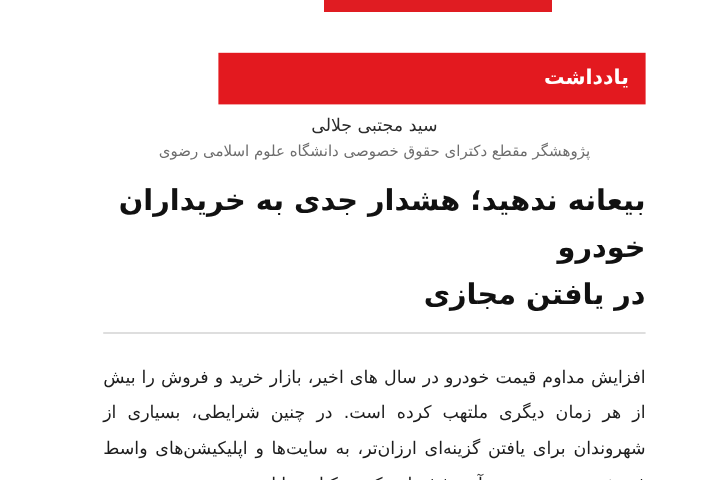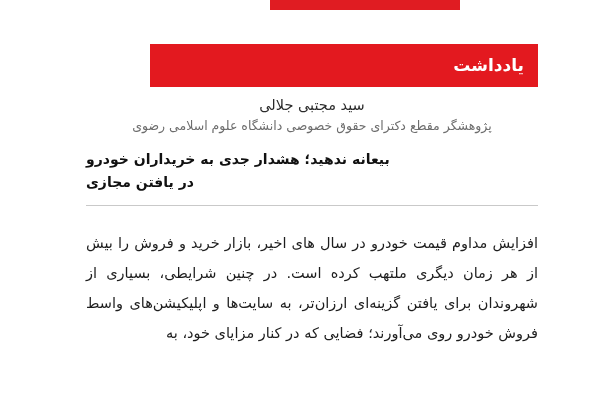--- a/index.html
+++ b/index.html
@@ -44,21 +44,21 @@
     left: 46px;
     width: 492px;
     height: 356px;
     background: #ffffff;
     direction: rtl;
     text-align: right;
   }
   
   .section-bar {
     position: relative;
-    width: 388px;
+    width: 356px;
     margin-right: 0;
     height: 43px;
     background: #e3191f;
     display: flex;
     align-items: center;
     justify-content: flex-start;
     padding-right: 14px;
     box-sizing: border-box;
   }
   .section-label {
@@ -89,23 +89,23 @@
   .author-email {
     font-size: 12px;
     color: #8a8a8a;
     line-height: 1.5;
     direction: ltr;
     margin-top: 1px;
   }
   .headline {
     margin-top: 14px;
     width: 452px;
-    text-align: left;
+    text-align: right;
     color: #111111;
-    font-size: 14px;
+    font-size: 24px;
     font-weight: bold;
     line-height: 1.62;
     letter-spacing: -0.2px;
   }
   .headline .line2 {
     display: block;
   }
   .divider-rule {
     margin-top: 12px;
     width: 452px;

